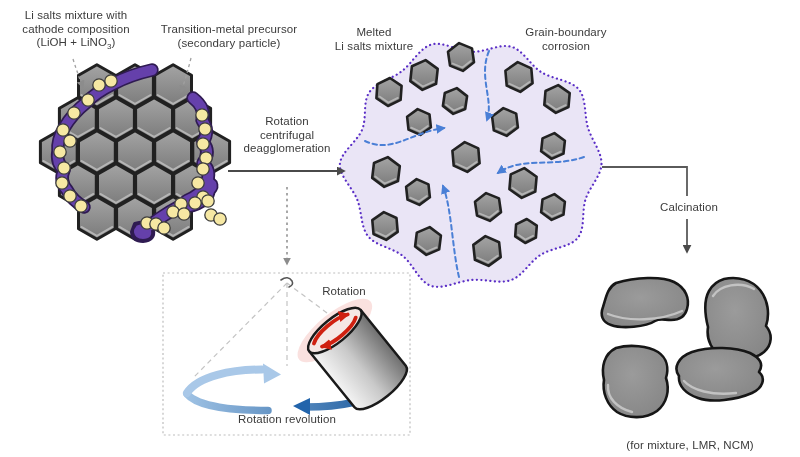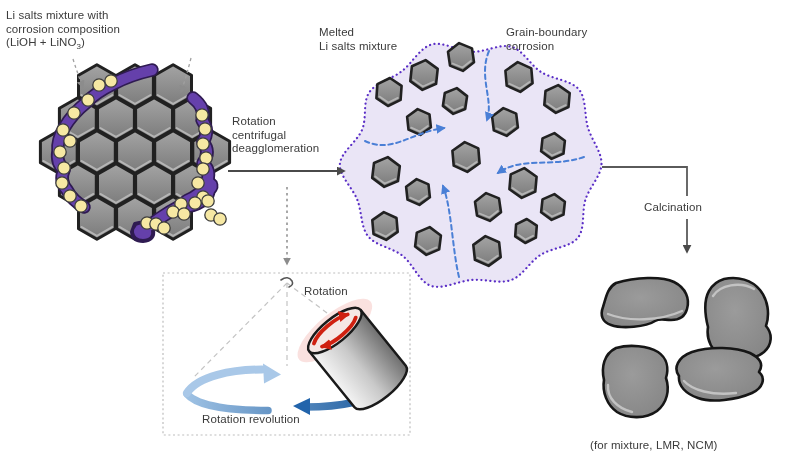--- a/index.html
+++ b/index.html
@@ -1,19 +1,19 @@
 <!DOCTYPE html>
 <html><head>
 <meta charset="utf-8">
 <style>
   html,body{margin:0;padding:0;background:#fff;}
   #stage{position:relative;width:800px;height:457px;background:#fff;overflow:hidden;
          font-family:"Liberation Sans","DejaVu Sans",sans-serif;}
   #scene{position:absolute;left:0;top:0;}
-  .lbl{position:absolute;font-size:11.5px;line-height:13.5px;text-align:left;
+  .lbl{position:absolute;font-size:11.5px;line-height:13.5px;text-align:center;
        color:#3b3b3b;letter-spacing:.1px;}
   .lbl .sub{font-size:8px;vertical-align:-3px;}
 </style>
 </head>
 <body>
 
 <div id="stage">
 
 <svg id="scene" width="800" height="457" viewBox="0 0 800 457">
   <defs>
@@ -235,24 +235,28 @@
   <g fill="none" stroke="#c9c9c9" stroke-width="2.4" stroke-linecap="round" opacity="0.9">
     <path d="M608,314 C628,322 660,321 682,311"></path>
     <path d="M713,296 C720,285 740,281 754,289"></path>
     <path d="M608,385 C607,398 617,408 632,412"></path>
     <path d="M684,381 C692,390 712,396 736,393"></path>
   </g>
 </svg>
 
 <div class="lbl" style="left:6px;top:9px;width:140px">
   <span>Li salts mixture with</span><br>
-  <span>corrosion composition</span><br>
+  <span>cathode composition</span><br>
   <span>(LiOH + LiNO</span><span class="sub">3</span><span>)</span>
 </div>
 
+<div class="lbl" style="left:139px;top:23px;width:180px">
+  <span>Transition-metal precursor</span><br>
+  <span>(secondary particle)</span>
+</div>
 
 <div class="lbl" style="left:232px;top:115px;width:110px">
   <span>Rotation</span><br>
   <span>centrifugal</span><br>
   <span>deagglomeration</span>
 </div>
 
 <div class="lbl" style="left:319px;top:26px;width:110px">
   <span>Melted</span><br>
   <span>Li salts mixture</span>

